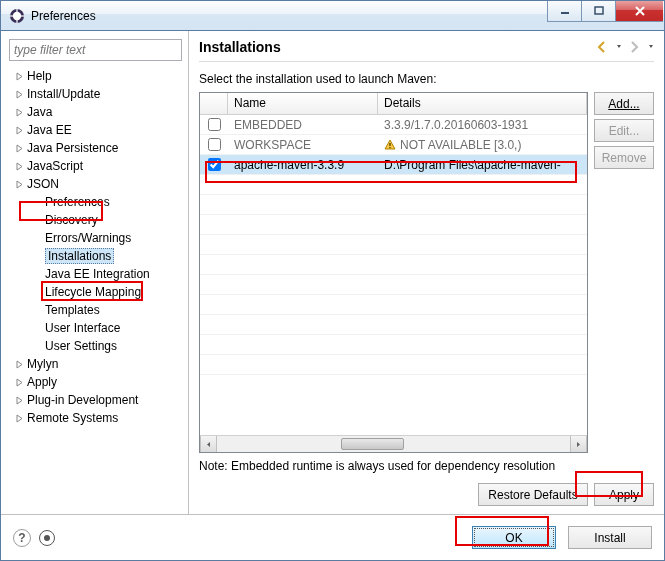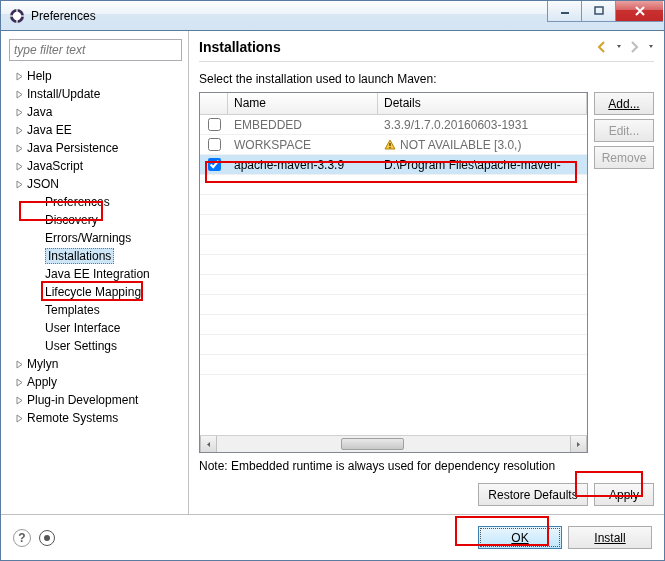--- a/index.html
+++ b/index.html
@@ -43,21 +43,21 @@
   .td.details { flex: 1; padding-left: 6px; color: #6d6d6d; display:flex; align-items:center; gap:4px; }
   .tr.selected { background: #cde6f7; }
   .tr.selected .td { color: #000; }
   .side-buttons { display: flex; flex-direction: column; gap: 4px; width: 60px; }
   .btn { height: 23px; border: 1px solid #acacac; background: linear-gradient(to bottom, #f8f8f8, #e8e8e8); display: flex; align-items: center; justify-content: center; padding: 0 6px; cursor: default; }
   .btn.disabled { color: #9a9a9a; }
   .note { margin-top: 6px; }
   .bottom-right-buttons { display: flex; justify-content: flex-end; gap: 6px; margin-top: 10px; }
   .footer { height: 46px; border-top: 1px solid #c0c0c0; display: flex; align-items: center; padding: 0 12px; }
   .footer-left { display: flex; gap: 8px; align-items: center; }
-  .footer-right { margin-left: auto; display: flex; gap: 6px; text-decoration: underline; }
+  .footer-right { margin-left: auto; display: flex; gap: 12px; }
   .btn.wide { width: 84px; }
   .btn.ok { border: 1px solid #3c7fb1; background: linear-gradient(to bottom, #eaf6fd, #bee6fd); outline: 1px dotted #555; outline-offset: -3px; }
   .hscroll { height: 17px; background: #f0f0f0; border-top: 1px solid #d0d0d0; display:flex; align-items:center; }
   .hscroll .track { flex:1; height:100%; position:relative; }
   .hscroll .thumb { position:absolute; left:35%; width:18%; top:2px; bottom:2px; background: linear-gradient(to bottom,#e8e8e8,#c8c8c8); border:1px solid #a0a0a0; border-radius:2px; }
   .hscroll .arrow-box { width:17px; height:100%; display:flex; align-items:center; justify-content:center; background: linear-gradient(to bottom,#f4f4f4,#dcdcdc); border-left:1px solid #c0c0c0; border-right:1px solid #c0c0c0; }
   .redbox { position: absolute; border: 2px solid #e40000; pointer-events: none; }
   .warn-icon { width:12px; height:12px; }
   .help-icon { width:18px; height:18px; border:1px solid #9b9b9b; border-radius:50%; display:flex; align-items:center; justify-content:center; color:#5a5a5a; font-weight:bold; font-size:12px; }
   .bullseye { width:16px; height:16px; border:1.5px solid #555; border-radius:50%; display:flex; align-items:center; justify-content:center; }

